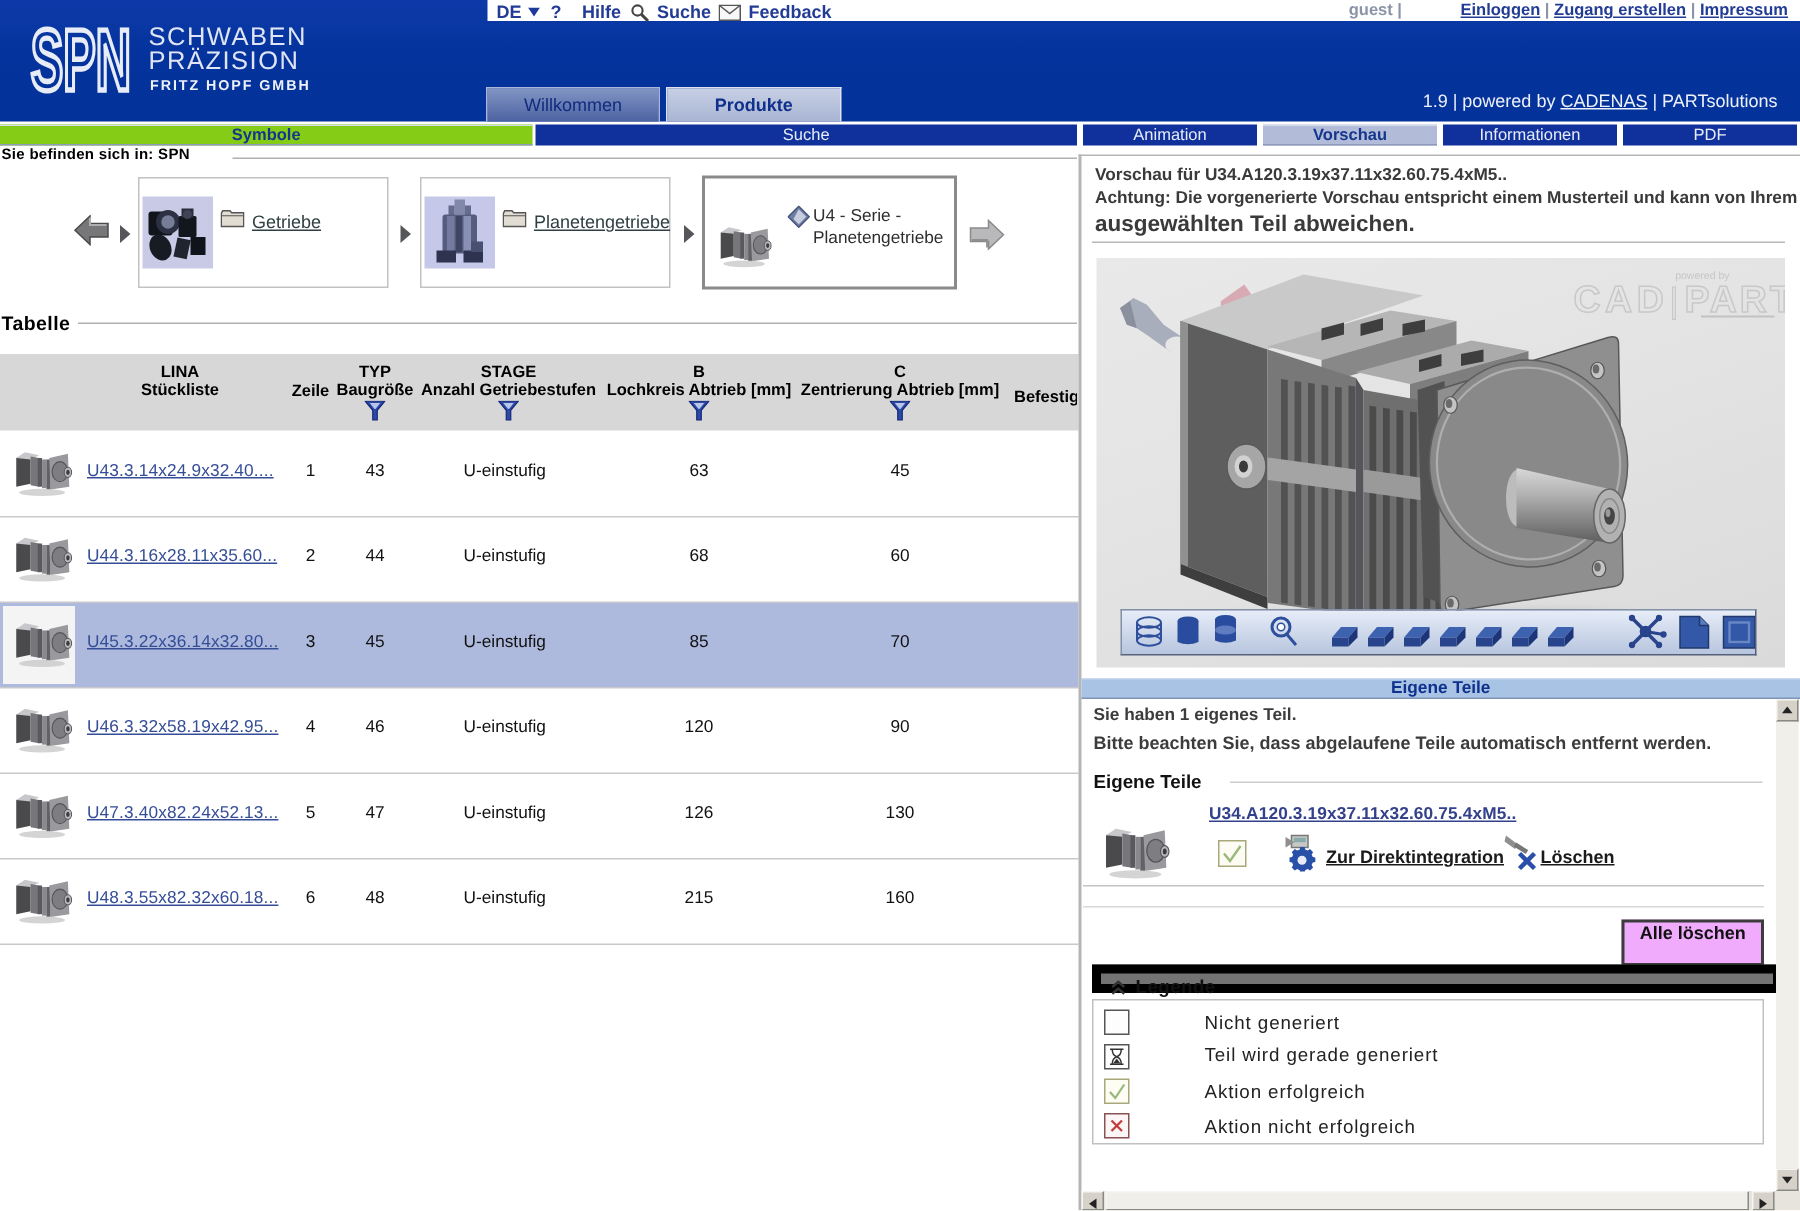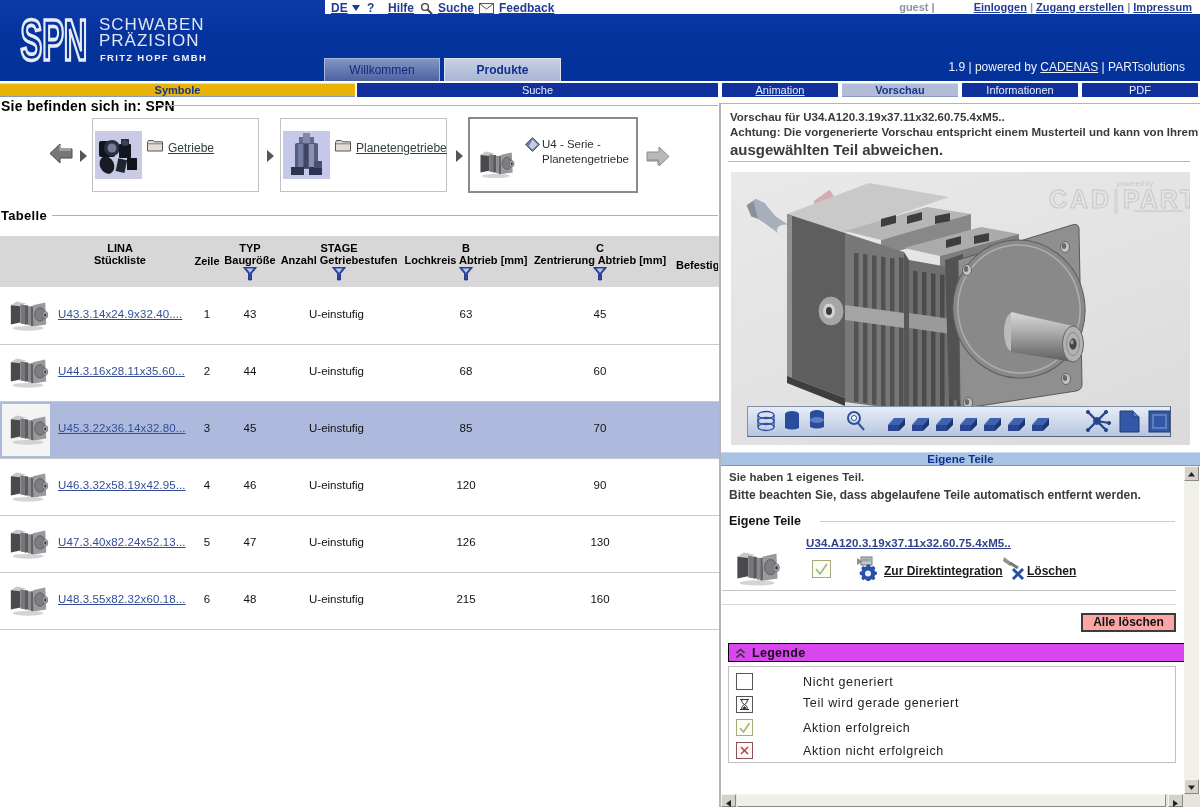--- a/index.html
+++ b/index.html
@@ -1,21 +1,21 @@
 <!DOCTYPE html>
 <html><head>
 <meta charset="utf-8">
 <style>
 html,body{margin:0;padding:0;}
 body{font-family:"Liberation Sans",sans-serif;}
 #page{position:relative;width:1200px;height:807px;background:#fff;overflow:hidden;}
 .ab{position:absolute;}
 .b{font-weight:bold;}
 a{text-decoration:underline;}
-.tlink{color:#223c95;font-size:12px;font-weight:bold;text-decoration:underline;}
+.tlink{color:#223c95;font-size:12px;font-weight:bold;}
 .hdrtxt{font-size:11px;font-weight:bold;color:#000;}
 .cell{font-size:11.5px;color:#111;}
 .plink{color:#344d96;font-size:11.5px;letter-spacing:0.1px;text-decoration:underline;}
 .sep{position:absolute;height:1px;background:#c9c9c9;}
 </style>
 </head>
 <body>
 <div id="page">
 
 <div class="ab" style="left:0;top:0;width:1200px;height:81px;background:linear-gradient(#0d3aa8 0%,#04339d 45%,#03329a 100%);"></div>
@@ -48,28 +48,28 @@
 </svg>
 <div class="ab" style="left:99px;top:15px;color:#dfe5f4;font-size:17px;letter-spacing:1px;">SCHWABEN</div>
 <div class="ab" style="left:99px;top:31px;color:#dfe5f4;font-size:17px;letter-spacing:1px;">PRÄZISION</div>
 <div class="ab" style="left:100px;top:52px;color:#eef1fa;font-size:9.5px;font-weight:bold;letter-spacing:1.3px;">FRITZ HOPF GMBH</div>
 
 <div class="ab" style="left:324px;top:58px;width:116px;height:23px;background:linear-gradient(#8295c4,#4d62a2);border:1px solid #aab6d8;border-bottom:none;box-sizing:border-box;text-align:center;line-height:22px;font-size:12px;color:#112c7e;">Willkommen</div>
 <div class="ab" style="left:444px;top:58px;width:117px;height:23px;background:linear-gradient(#c6cfe4,#a9b5d3);border:1px solid #dde3f0;border-bottom:none;box-sizing:border-box;text-align:center;line-height:22px;font-size:12px;font-weight:bold;color:#10308c;">Produkte</div>
 
 <div class="ab" style="right:15px;top:60px;font-size:12px;color:#eef1fa;">1.9&nbsp;|&nbsp;powered by <a style="color:#eef1fa;">CADENAS</a>&nbsp;|&nbsp;PARTsolutions</div>
 
-<div class="ab" style="left:0;top:83px;width:355px;height:14px;background:#eab308;box-shadow:inset 0 1px 0 #d4dbec,inset 0 -1px 0 #8d9abc;text-align:center;line-height:14px;font-size:11px;font-weight:bold;color:#14368c;">Symbole</div>
+<div class="ab" style="left:0;top:83px;width:355px;height:14px;background:#84cc16;box-shadow:inset 0 1px 0 #d4dbec,inset 0 -1px 0 #8d9abc;text-align:center;line-height:14px;font-size:11px;font-weight:bold;color:#14368c;">Symbole</div>
 <div class="ab" style="left:357px;top:83px;width:361px;height:14px;background:#10319c;text-align:center;line-height:14px;font-size:11px;color:#e8ecf8;">Suche</div>
-<div class="ab" style="left:722px;top:83px;width:116px;height:14px;background:#10319c;text-align:center;line-height:14px;font-size:11px;color:#e8ecf8;text-decoration:underline;">Animation</div>
+<div class="ab" style="left:722px;top:83px;width:116px;height:14px;background:#10319c;text-align:center;line-height:14px;font-size:11px;color:#e8ecf8;">Animation</div>
 <div class="ab" style="left:842px;top:83px;width:116px;height:14px;background:#b2bcd8;box-shadow:inset 0 1px 0 #d4dbec,inset 0 -1px 0 #8d9abc;text-align:center;line-height:14px;font-size:11px;font-weight:bold;color:#14368c;">Vorschau</div>
 <div class="ab" style="left:962px;top:83px;width:116px;height:14px;background:#10319c;text-align:center;line-height:14px;font-size:11px;color:#e8ecf8;">Informationen</div>
 <div class="ab" style="left:1082px;top:83px;width:116px;height:14px;background:#10319c;text-align:center;line-height:14px;font-size:11px;color:#e8ecf8;">PDF</div>
 
-<div class="ab" style="left:1px;top:98px;font-size:14px;font-weight:bold;color:#000;letter-spacing:0.2px;text-align:center;">Sie befinden sich in: SPN</div>
+<div class="ab" style="left:1px;top:98px;font-size:10px;font-weight:bold;color:#000;letter-spacing:0.2px;text-align:center;">Sie befinden sich in: SPN</div>
 <div class="sep" style="left:155px;top:105px;width:563px;background:#b0b0b0;"></div>
 
 <svg width="0" height="0" style="position:absolute;">
 <defs>
 <symbol id="gbox" viewBox="0 0 46 40">
 
   <polygon points="4,12 14,9 14,30 4,32" fill="#4a4a4c"></polygon>
   <polygon points="4,12 10,8 20,10 14,13" fill="#c8c8cc"></polygon>
   <polygon points="14,11 20,12 20,32 14,31" fill="#77777b"></polygon>
   <rect x="19" y="12" width="3" height="20" fill="#5a5a5e"></rect>
@@ -484,23 +484,23 @@
   <g stroke="#2850a8" stroke-width="3">
         <line x1="11" y1="14" x2="21" y2="24"></line>
         <line x1="21" y1="14" x2="11" y2="24"></line>
       </g>
 </svg>
 <a class="ab b" style="left:1027px;top:564px;font-size:12px;color:#1a1a1a;">Löschen</a>
 
 <div class="sep" style="left:722px;top:590px;width:454px;background:#c4c4c4;"></div>
 <div class="sep" style="left:722px;top:604px;width:454px;background:#d8d8d8;"></div>
 
-<div class="ab" style="left:1081px;top:613px;width:95px;height:19px;border:2px solid #3c3c3c;background:#fca5a5;box-sizing:border-box;text-align:center;line-height:15px;font-size:12px;font-weight:bold;color:#111;">Alle löschen</div>
-
-<div class="ab" style="left:728px;top:643px;width:460px;height:19px;border:1px solid #000000;background:#d946ef;box-sizing:border-box;">
+<div class="ab" style="left:1081px;top:613px;width:95px;height:31px;border:2px solid #3c3c3c;background:#f0abfc;box-sizing:border-box;text-align:center;line-height:15px;font-size:12px;font-weight:bold;color:#111;">Alle löschen</div>
+
+<div class="ab" style="left:728px;top:643px;width:460px;height:19px;border:6px solid #000000;background:#737373;box-sizing:border-box;">
   <svg style="position:absolute;left:6px;top:4px;" width="11" height="11" viewBox="0 0 11 11">
         <g fill="none" stroke="#333" stroke-width="1.6">
           <path d="M1.5 5 L5.5 1.5 L9.5 5"></path>
           <path d="M1.5 9.5 L5.5 6 L9.5 9.5"></path>
         </g>
       </svg>
   <span style="position:absolute;left:23px;top:2px;font-size:12.5px;font-weight:bold;color:#111;letter-spacing:0.3px;">Legende</span>
 </div>
 
 <div class="ab" style="left:728px;top:666px;width:448px;height:97px;border:1px solid #c0c0c0;background:#fff;box-sizing:border-box;"></div>

